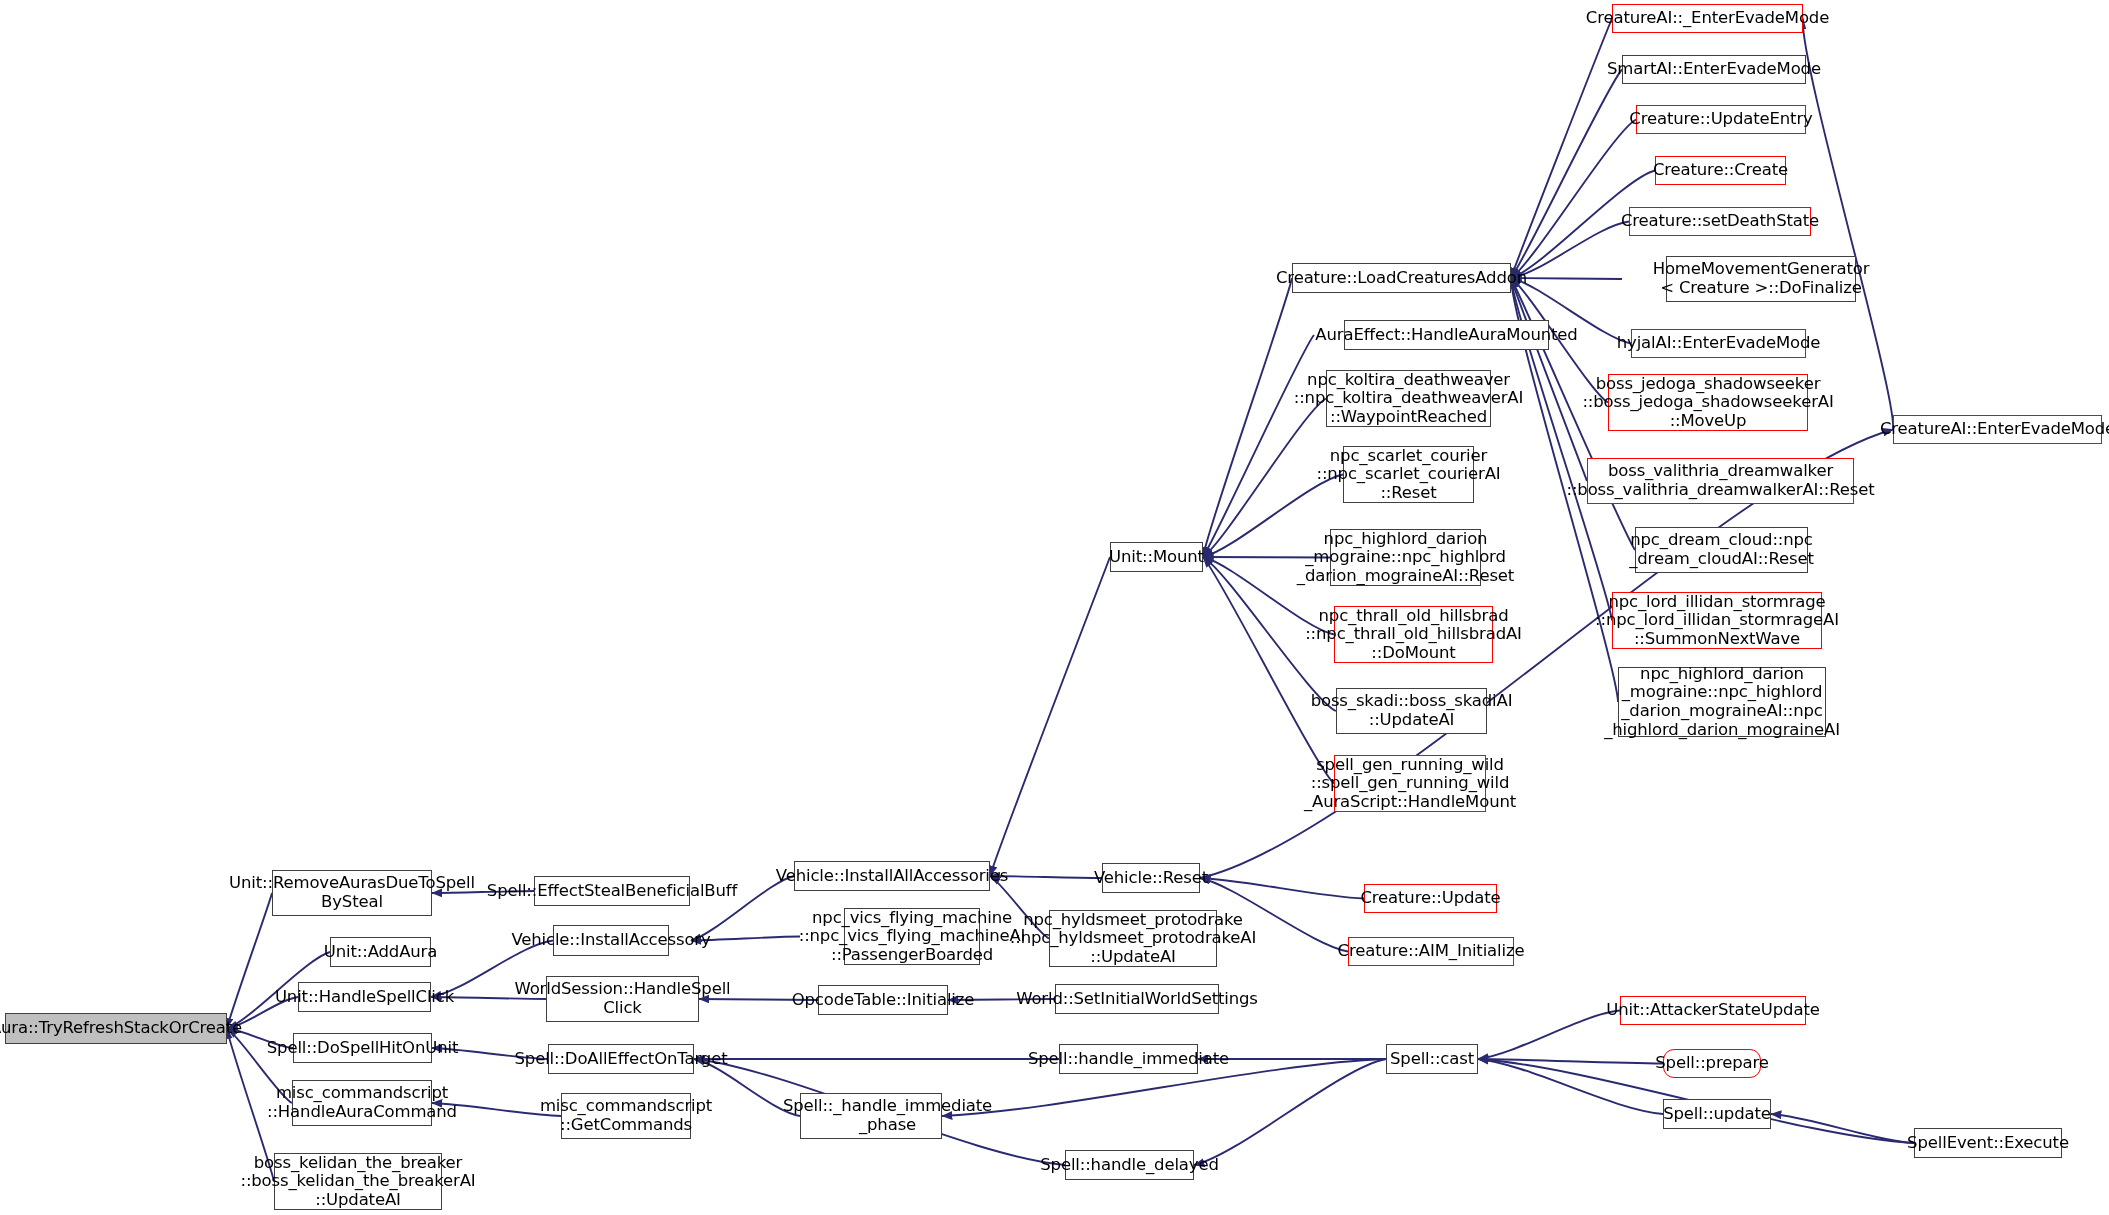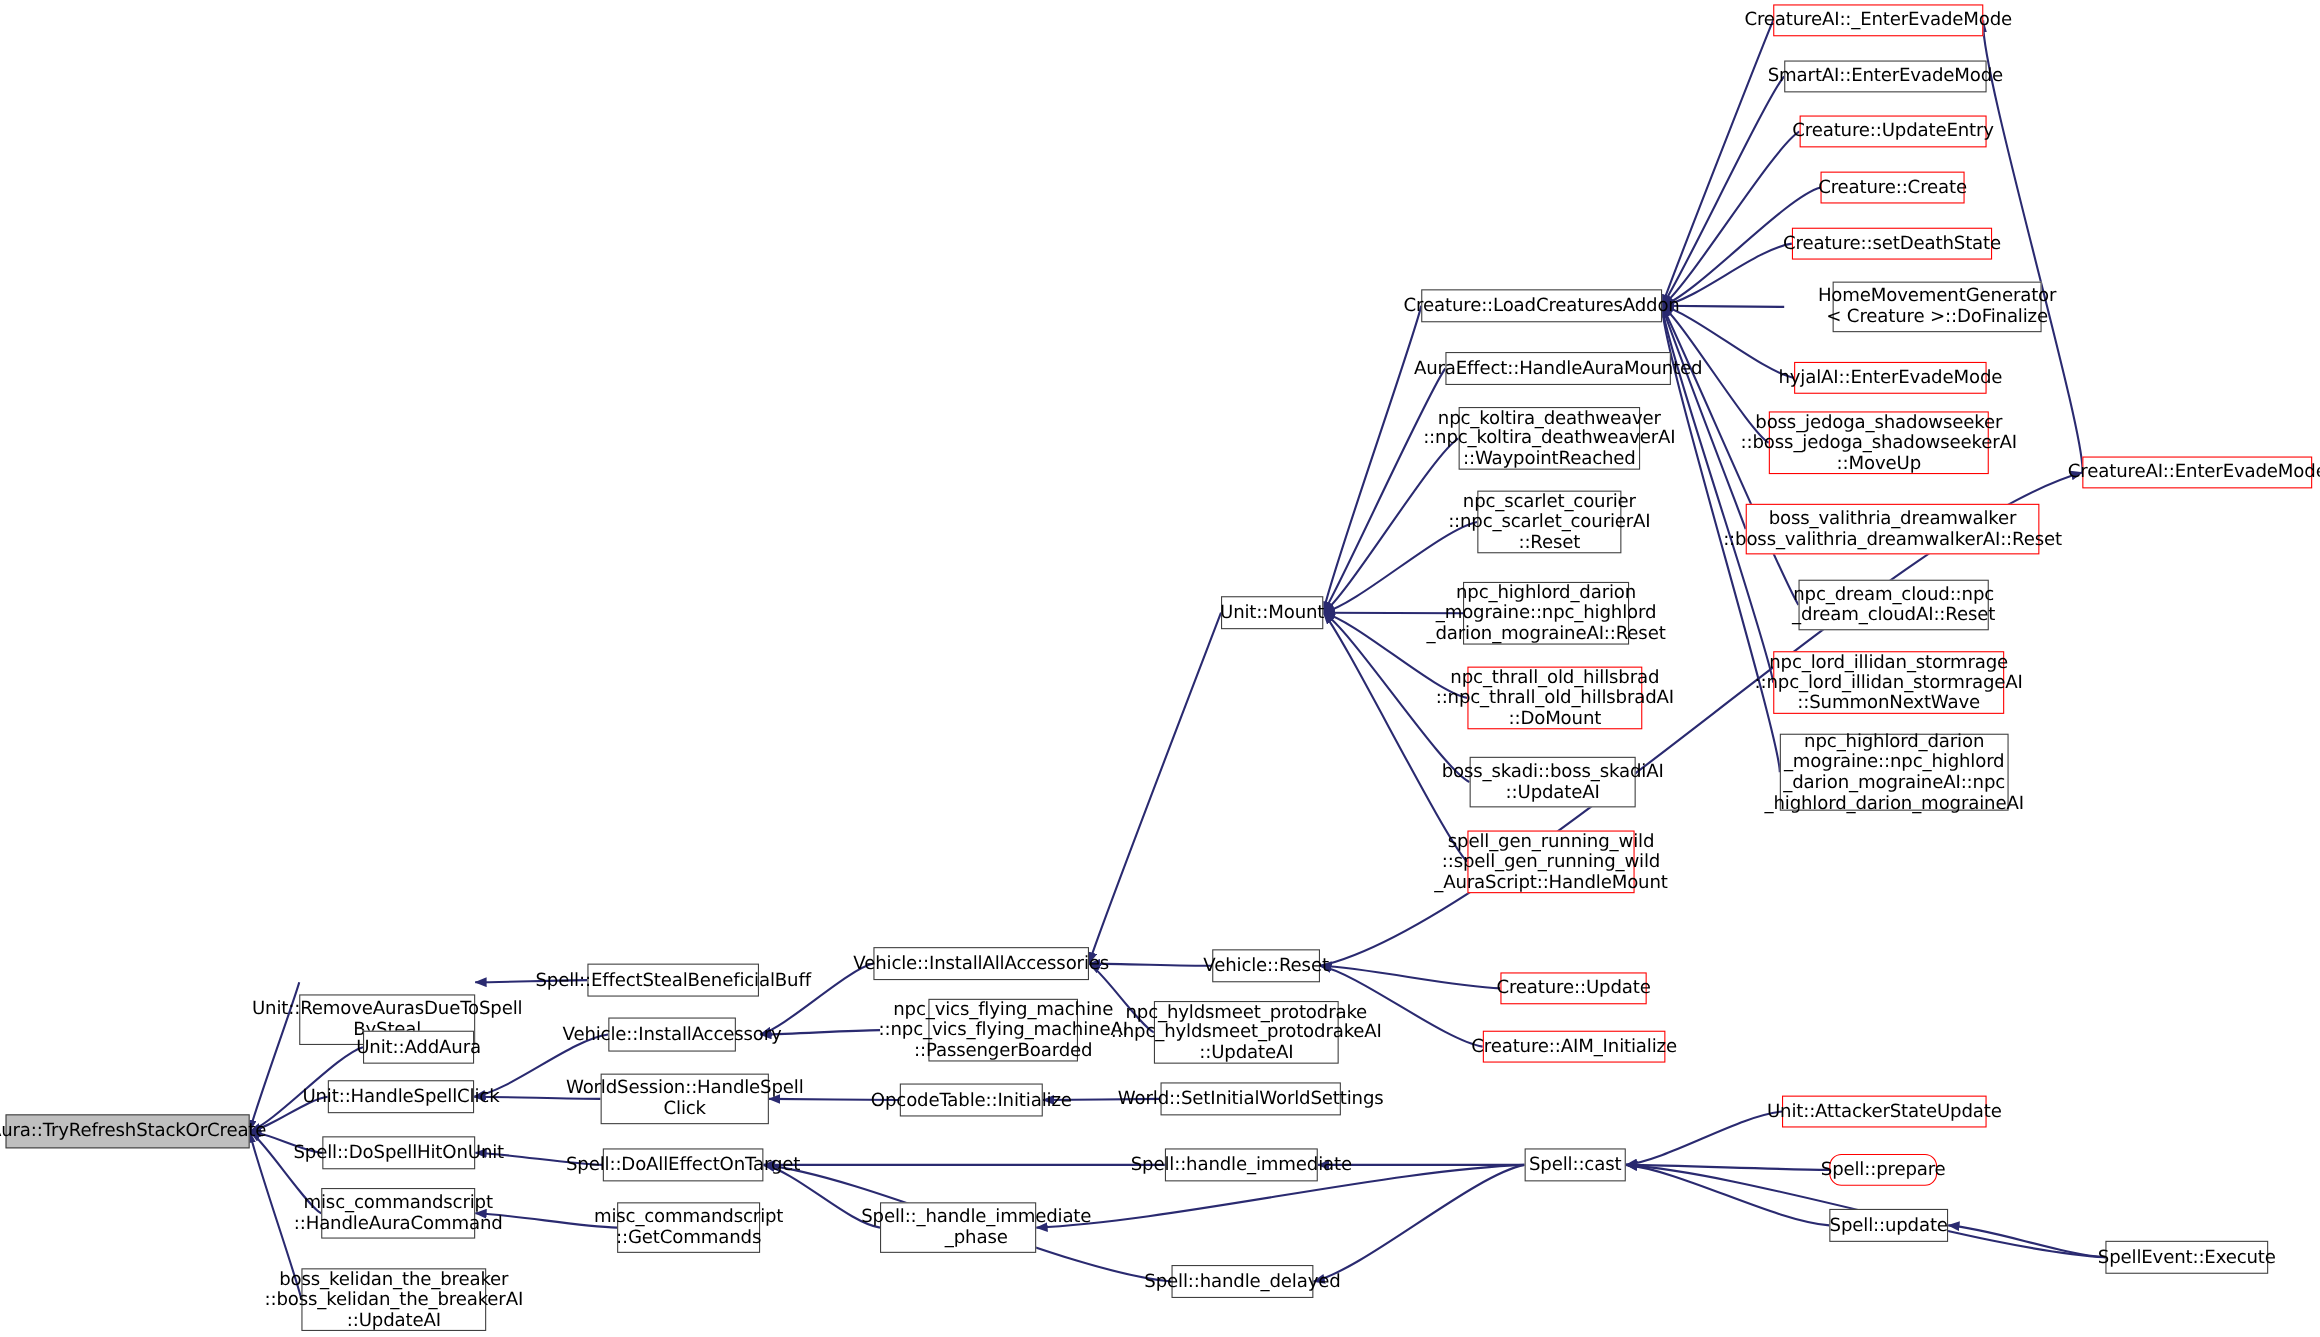--- a/index.html
+++ b/index.html
@@ -100,21 +100,21 @@
         <path d="M1587,481 C1580.945,464.76 1517.055,298.3 1511,278" marker-end="url(#arrow)"></path>
         <path d="M1635,550 C1620.68,528.24 1525.32,305.2 1511,278" marker-end="url(#arrow)"></path>
         <path d="M1612,620.5 C1609.4075,593.1 1513.5925,312.25 1511,278" marker-end="url(#arrow)"></path>
         <path d="M1618,702 C1618.04,668.08 1510.96,320.4 1511,278" marker-end="url(#arrow)"></path>
         <path d="M1893,429.5 C1897.8,396.62 1798.2,59.6 1803,18.5" marker-end="url(#arrow)"></path>
         <path d="M1200,878 C1364.04,842.12 1728.96,474.35 1893,429.5" marker-end="url(#arrow)"></path>
       </g>
   </svg>
   <div id="node-layer">
       <div class="node root" style="left: 5px; top: 1013px; width: 222px; height: 31px;"><span>Aura::TryRefreshStackOrCreate</span></div>
-      <div class="node" style="left: 272px; top: 904px; width: 160px; height: 46px;"><span>Unit::RemoveAurasDueToSpell
+      <div class="node" style="left: 272px; top: 870px; width: 160px; height: 46px;"><span>Unit::RemoveAurasDueToSpell
 BySteal</span></div>
       <div class="node" style="left: 330px; top: 937px; width: 101px; height: 30px;"><span>Unit::AddAura</span></div>
       <div class="node" style="left: 298px; top: 982px; width: 133px; height: 30px;"><span>Unit::HandleSpellClick</span></div>
       <div class="node" style="left: 293px; top: 1033px; width: 139px; height: 30px;"><span>Spell::DoSpellHitOnUnit</span></div>
       <div class="node" style="left: 292px; top: 1080px; width: 140px; height: 46px;"><span>misc_commandscript
 ::HandleAuraCommand</span></div>
       <div class="node" style="left: 274px; top: 1153px; width: 168px; height: 57px;"><span>boss_kelidan_the_breaker
 ::boss_kelidan_the_breakerAI
 ::UpdateAI</span></div>
       <div class="node" style="left: 534px; top: 876px; width: 156px; height: 30px;"><span>Spell::EffectStealBeneficialBuff</span></div>
@@ -139,21 +139,21 @@
 ::UpdateAI</span></div>
       <div class="node" style="left: 1055px; top: 984px; width: 164px; height: 30px;"><span>World::SetInitialWorldSettings</span></div>
       <div class="node red" style="left: 1364px; top: 884px; width: 133px; height: 29px;"><span>Creature::Update</span></div>
       <div class="node red" style="left: 1348px; top: 937px; width: 166px; height: 29px;"><span>Creature::AIM_Initialize</span></div>
       <div class="node" style="left: 1386px; top: 1044px; width: 92px; height: 30px;"><span>Spell::cast</span></div>
       <div class="node red" style="left: 1620px; top: 996px; width: 186px; height: 29px;"><span>Unit::AttackerStateUpdate</span></div>
       <div class="node red" style="left: 1663px; top: 1049px; width: 98px; height: 29px; border-radius: 11px;"><span>Spell::prepare</span></div>
       <div class="node" style="left: 1663px; top: 1099px; width: 108px; height: 30px;"><span>Spell::update</span></div>
       <div class="node" style="left: 1914px; top: 1128px; width: 148px; height: 30px;"><span>SpellEvent::Execute</span></div>
       <div class="node" style="left: 1110px; top: 542px; width: 93px; height: 30px;"><span>Unit::Mount</span></div>
-      <div class="node" style="left: 1314px; top: 320px; width: 205px; height: 30px;"><span>AuraEffect::HandleAuraMounted</span></div>
+      <div class="node" style="left: 1344px; top: 320px; width: 205px; height: 30px;"><span>AuraEffect::HandleAuraMounted</span></div>
       <div class="node" style="left: 1326px; top: 370px; width: 165px; height: 57px;"><span>npc_koltira_deathweaver
 ::npc_koltira_deathweaverAI
 ::WaypointReached</span></div>
       <div class="node" style="left: 1343px; top: 446px; width: 131px; height: 57px;"><span>npc_scarlet_courier
 ::npc_scarlet_courierAI
 ::Reset</span></div>
       <div class="node" style="left: 1330px; top: 529px; width: 151px; height: 57px;"><span>npc_highlord_darion
 _mograine::npc_highlord
 _darion_mograineAI::Reset</span></div>
       <div class="node red" style="left: 1334px; top: 606px; width: 159px; height: 57px;"><span>npc_thrall_old_hillsbrad

